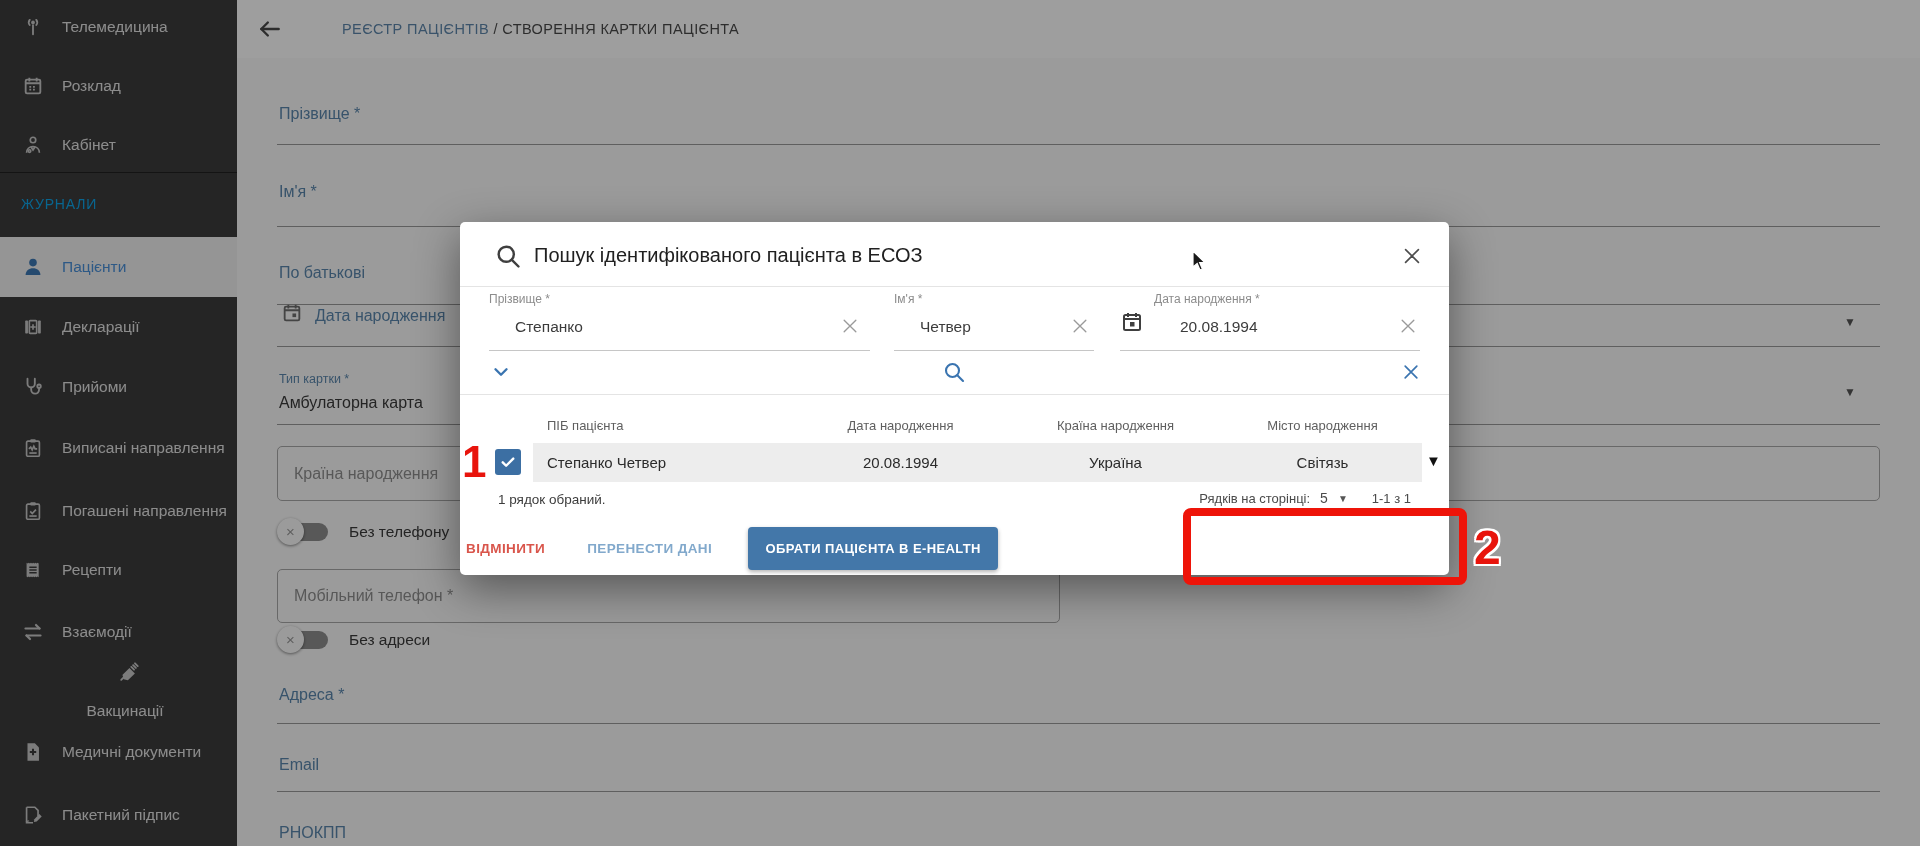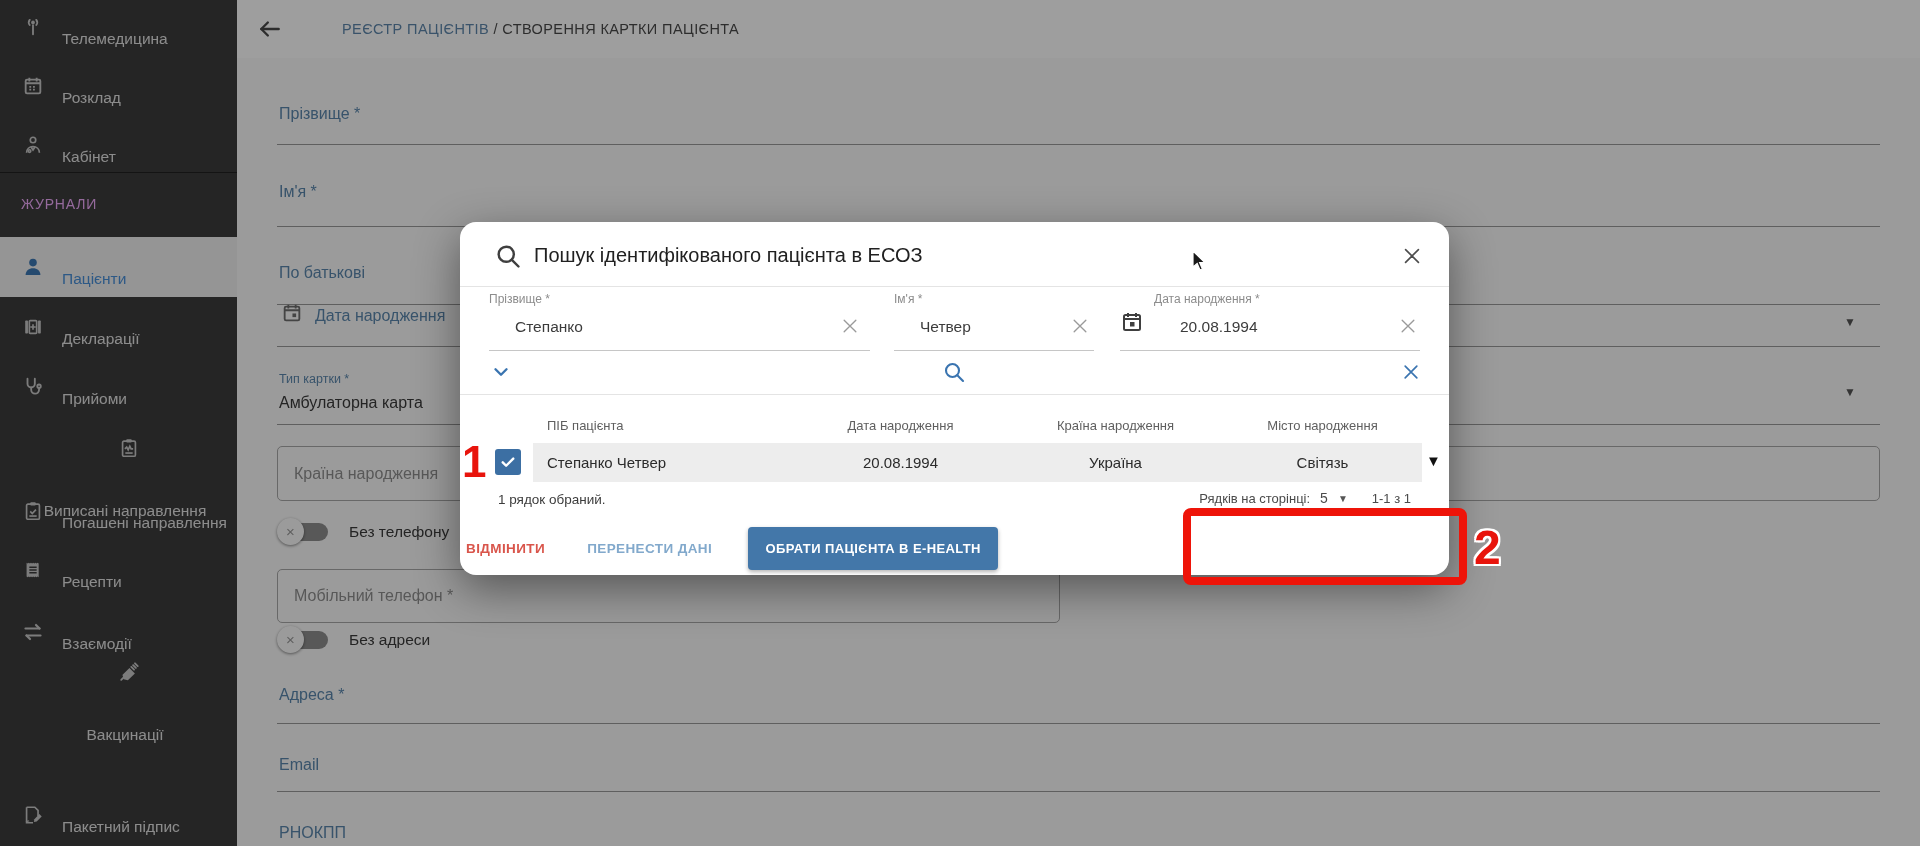--- a/index.html
+++ b/index.html
@@ -6,24 +6,24 @@
   .app{position:relative;width:1920px;height:846px;overflow:hidden;
        font-family:"Liberation Sans","DejaVu Sans",sans-serif;
        -webkit-font-smoothing:antialiased;background:#fafafa;}
   .abs{position:absolute;}
 
   
   .sidebar{position:absolute;left:0;top:0;width:237px;height:846px;background:#3d3d3d;z-index:1;}
   .side-item{position:absolute;left:0;width:237px;display:flex;align-items:center;gap:17px;
              padding-left:21px;box-sizing:border-box;color:#e2e2e2;font-size:15.5px;cursor:pointer;}
   .side-item .ic{width:24px;height:24px;flex:0 0 24px;display:flex;align-items:center;justify-content:center;color:#c9c9c9;}
-  .side-item .lb{line-height:1.25;padding-right:8px;margin-top:24px;}
+  .side-item .lb{line-height:1.25;padding-right:8px;}
   .side-item.active{background:#f0f0f0;color:#4a90d9;}
   .side-item.active .ic{color:#3c78b4;}
-  .side-section{position:absolute;left:21px;color:#f0abfc;font-size:14px;letter-spacing:.8px;}
+  .side-section{position:absolute;left:21px;color:#0ea5e9;font-size:14px;letter-spacing:.8px;}
   .side-divider{position:absolute;left:0;width:237px;height:1px;background:rgba(0,0,0,.45);}
 
   
   .topbar{position:absolute;left:237px;top:0;width:1683px;height:58px;background:#ffffff;
           border-bottom:1px solid #d9d9d9;z-index:1;display:flex;align-items:center;}
   .back-btn{margin-left:18px;width:30px;height:30px;display:flex;align-items:center;justify-content:center;
             color:#4a4a4a;cursor:pointer;}
   .crumb{margin-left:9px;font-size:14.5px;letter-spacing:.4px;}
   .crumb .lnk{color:#5e87ac;cursor:pointer;margin-left:48px;}
   .crumb .sep,.crumb .cur{color:#4a4a4a;}
@@ -41,21 +41,21 @@
   .switch{position:relative;width:54px;height:28px;flex:0 0 54px;}
   .switch .track{position:absolute;left:11px;top:5px;width:40px;height:18px;border-radius:9px;background:#8f8f8f;}
   .switch .thumb{position:absolute;left:0;top:0;width:27px;height:27px;border-radius:50%;background:#fbfbfb;
                  box-shadow:0 1px 3px rgba(0,0,0,.45);display:flex;align-items:center;justify-content:center;
                  color:#9a9a9a;font-size:15px;line-height:1;}
 
   
   .dim{position:absolute;left:0;top:0;width:1920px;height:846px;background:rgba(0,0,0,.38);z-index:10;}
 
   
-  .modal{position:absolute;left:460px;top:222px;width:989px;height:353px;background:#ffffff;border-radius:16px;
+  .modal{position:absolute;left:460px;top:222px;width:989px;height:353px;background:#ffffff;border-radius:5px;
          box-shadow:0 14px 45px rgba(0,0,0,.45);z-index:20;}
   .m-title{position:absolute;left:74px;top:22px;font-size:20px;color:#212121;}
   .m-close{position:absolute;left:938px;top:20px;width:28px;height:28px;display:flex;align-items:center;
            justify-content:center;color:#4d4d4d;cursor:pointer;}
   .m-divider{position:absolute;left:0;width:989px;height:1px;background:#e4e4e4;}
   .m-flabel{position:absolute;color:#8c8c8c;font-size:12px;}
   .m-fvalue{position:absolute;color:#3c3c3c;font-size:15.5px;margin-left:26px;}
   .m-fline{position:absolute;top:128px;height:1px;background:#c6c6c6;}
   .m-clear{position:absolute;top:92px;width:24px;height:24px;display:flex;align-items:center;justify-content:center;
            color:#9a9a9a;cursor:pointer;}
@@ -159,21 +159,21 @@
     <div class="side-item" style="top:357px;height:60px;">
       <span class="ic">
         <svg width="22" height="22" viewBox="0 0 24 24" fill="none" stroke="currentColor" stroke-width="2" stroke-linecap="round">
           <path d="M6 3v5.5a4 4 0 0 0 8 0V3"></path>
             <path d="M10 12.5v2.5a4.3 4.3 0 0 0 8.6 0v-1.6"></path>
           <circle cx="18.6" cy="11.2" r="1.9"></circle>
         </svg>
         </span>
       <span class="lb">Прийоми</span>
     </div>
-    <div class="side-item" style="top:436px;height:60px;flex-direction:column;">
+    <div class="side-item" style="top:418px;height:60px;">
       <span class="ic">
         <svg width="22" height="22" viewBox="0 0 24 24" fill="none" stroke="currentColor" stroke-width="1.8">
           <rect x="5" y="4.5" width="14" height="16.5" rx="1.5"></rect>
             <rect x="9" y="2.5" width="6" height="3.4" rx="1" fill="currentColor" stroke="none"></rect>
           <path d="M7.5 13l2-2 1.6 3 1.8-4 1.4 3h2.2"></path>
             <path d="M8 17.5h8"></path>
         </svg>
         </span>
       <span class="lb">Виписані направлення</span>
     </div>
@@ -212,20 +212,29 @@
       <span class="ic">
         <svg width="22" height="22" viewBox="0 0 24 24" fill="none" stroke="currentColor" stroke-width="2" stroke-linecap="round">
           <path d="M3.5 20.5l3-3"></path>
             <path d="M6 15.5l6.5-6.5 4.5 4.5-6.5 6.5-3.5-1z" fill="currentColor"></path>
           <path d="M14.5 6.5l3 3"></path>
             <path d="M16.5 4.5l3 3"></path>
             <path d="M18.5 2.5l3 3"></path>
         </svg>
         </span>
       <span class="lb">Вакцинації</span>
+    </div>
+    <div class="side-item" style="top:722px;height:60px;">
+      <span class="ic">
+        <svg width="22" height="22" viewBox="0 0 24 24" fill="currentColor">
+          <path d="M6 2.5h8l4.5 4.5v14.5H6z"></path>
+          <path d="M12 8.5v7M8.5 12h7" stroke="#3d3d3d" stroke-width="2.2"></path>
+        </svg>
+        </span>
+      <span class="lb">Медичні документи</span>
     </div>
     <div class="side-item" style="top:785px;height:60px;">
       <span class="ic">
         <svg width="22" height="22" viewBox="0 0 24 24" fill="none" stroke="currentColor" stroke-width="1.8">
           <path d="M5 3.5h9l3.5 3.5v6"></path>
             <path d="M5 3.5v17h7"></path>
           <path d="M13.5 16.5l5.5-5.5 2.5 2.5-5.5 5.5-3 .5z" fill="currentColor" stroke="none"></path>
           <path d="M4.5 19.5c1.2-1.4 2-0.3 3.2-1.2" stroke-width="1.4"></path>
         </svg>
         </span>

